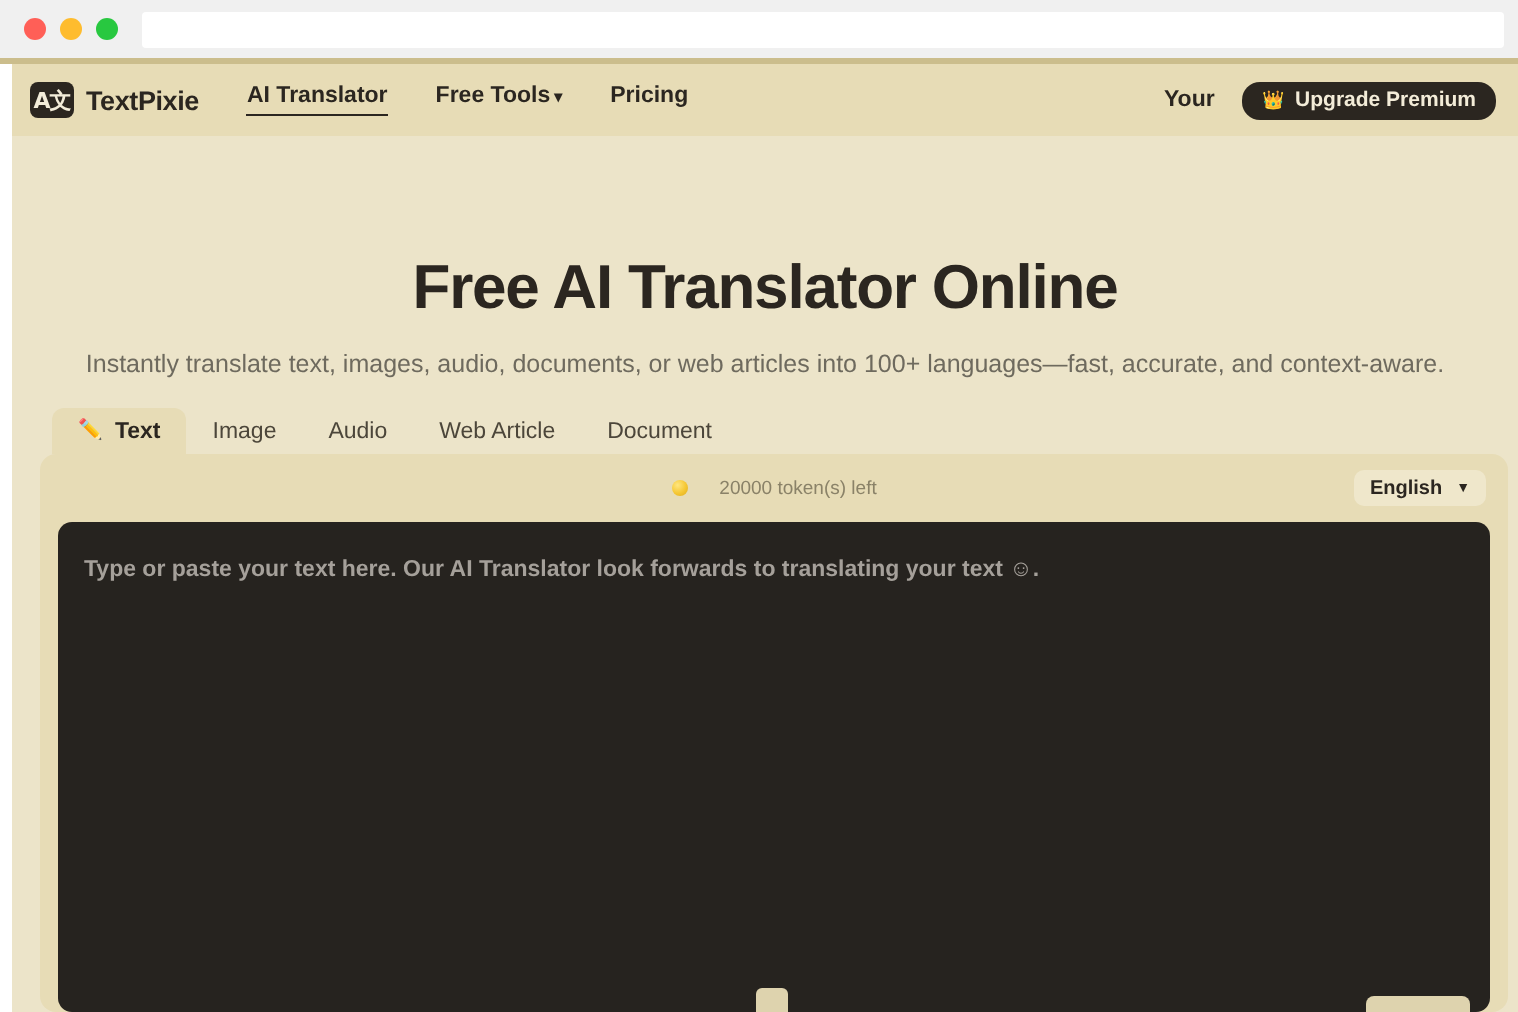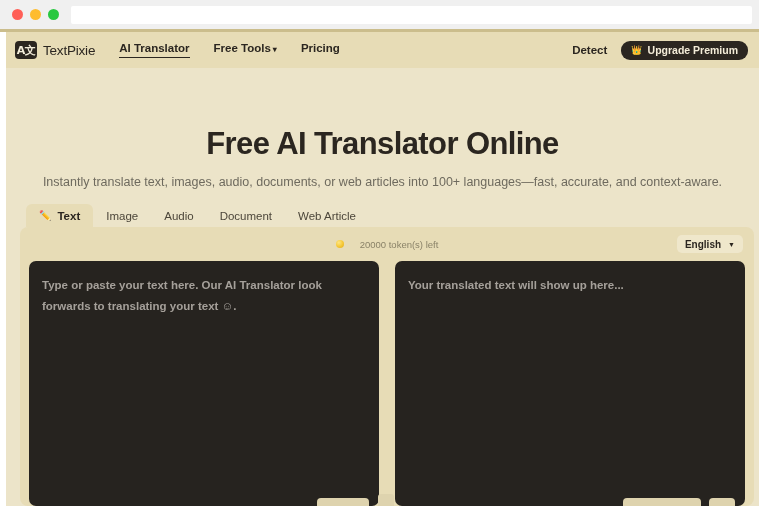--- a/index.html
+++ b/index.html
@@ -55,21 +55,21 @@
   #logo-mark {
     width: 22px; height: 18px; border-radius: 4px;
     background: #2b2620;
     color: #f2ecd9;
     font-size: 11px; font-weight: bold;
     display: flex; align-items: center; justify-content: center;
     letter-spacing: -0.5px;
     font-family: "DejaVu Sans", sans-serif;
   }
   #brand-name {
-    font-size: 13.5px; font-weight: normal; color: #2b2620;
+    font-size: 13.5px; font-weight: bold; color: #2b2620;
     letter-spacing: -0.2px;
   }
   #main-nav { display: flex; align-items: center; gap: 24px; margin-left: 24px; }
   .nav-link {
     font-size: 11.5px; font-weight: bold; color: #2b2620;
     position: relative; padding-bottom: 4px; white-space: nowrap;
   }
   .nav-link.active::after {
     content: ""; position: absolute; left: 0; right: 0; bottom: 0;
     height: 1.5px; background: #2b2620;
@@ -220,21 +220,21 @@
       </span>
       <span class="nav-link">
         <span>Free Tools</span><span class="nav-caret">▾</span>
       </span>
       <span class="nav-link">
         <span>Pricing</span>
       </span>
     </nav>
 
     <div id="header-right">
-      <span id="login-link">Detect</span>
+      <span id="login-link">Your</span>
       <button id="upgrade-btn">
         <span id="crown-icon">👑</span>
         <span>Upgrade Premium</span>
       </button>
     </div>
   </div>
 
   <div id="hero">
     <h1 id="hero-title">Free AI Translator Online</h1>
     <p id="hero-subtitle">Instantly translate text, images, audio, documents, or web articles into 100+ languages—fast, accurate, and context-aware.</p>
@@ -245,24 +245,24 @@
       <span id="pen-icon">✏️</span>
       <span>Text</span>
     </div>
     <div class="tab">
       <span>Image</span>
     </div>
     <div class="tab">
       <span>Audio</span>
     </div>
     <div class="tab">
+      <span>Web Article</span>
+    </div>
+    <div class="tab">
       <span>Document</span>
-    </div>
-    <div class="tab">
-      <span>Web Article</span>
     </div>
   </div>
 
   <div id="translator-card">
 
     <div id="card-toolbar">
       <button id="target-lang-select" class="lang-select">
         <span>English</span>
         <span class="select-caret">▼</span>
       </button>
@@ -273,27 +273,20 @@
     </div>
 
     <div id="panes">
       <div class="pane">
         <div class="pane-placeholder">Type or paste your text here. Our AI Translator look forwards to translating your text ☺.</div>
         <div class="pane-actions">
           <button class="pane-btn" id="translate-btn"></button>
         </div>
       </div>
 
-      <div class="pane">
-        <div class="pane-placeholder">Your translated text will show up here...</div>
-        <div class="pane-actions">
-          <button class="pane-btn" id="clear-btn"></button>
-          <button class="pane-btn" id="copy-btn"></button>
-        </div>
-      </div>
 
       <div id="divider-tab"></div>
     </div>
 
   </div>
 
 </div>
 </div>
 
 </body></html>

